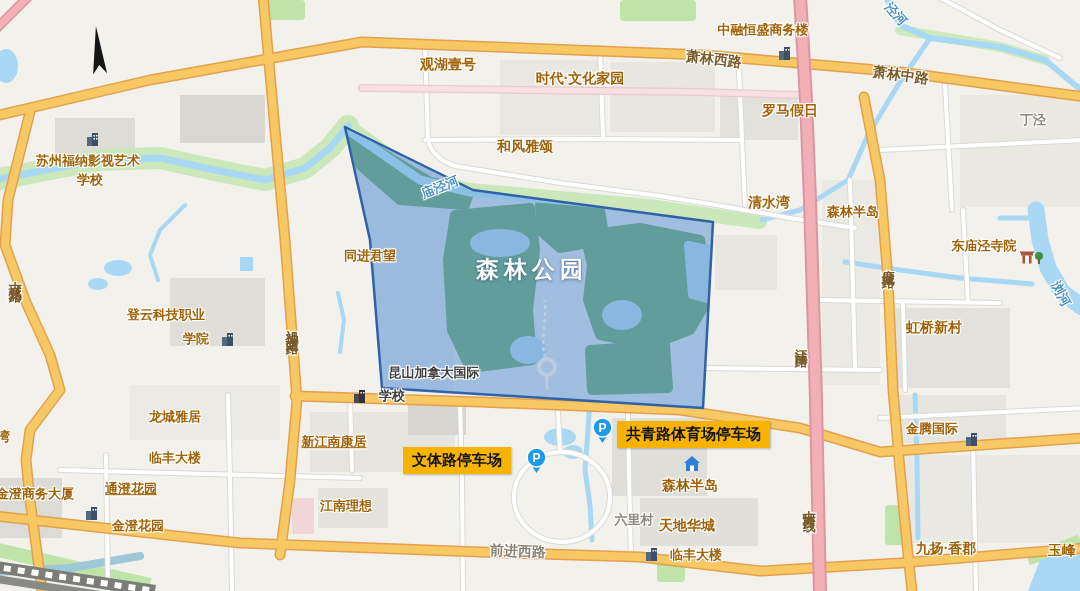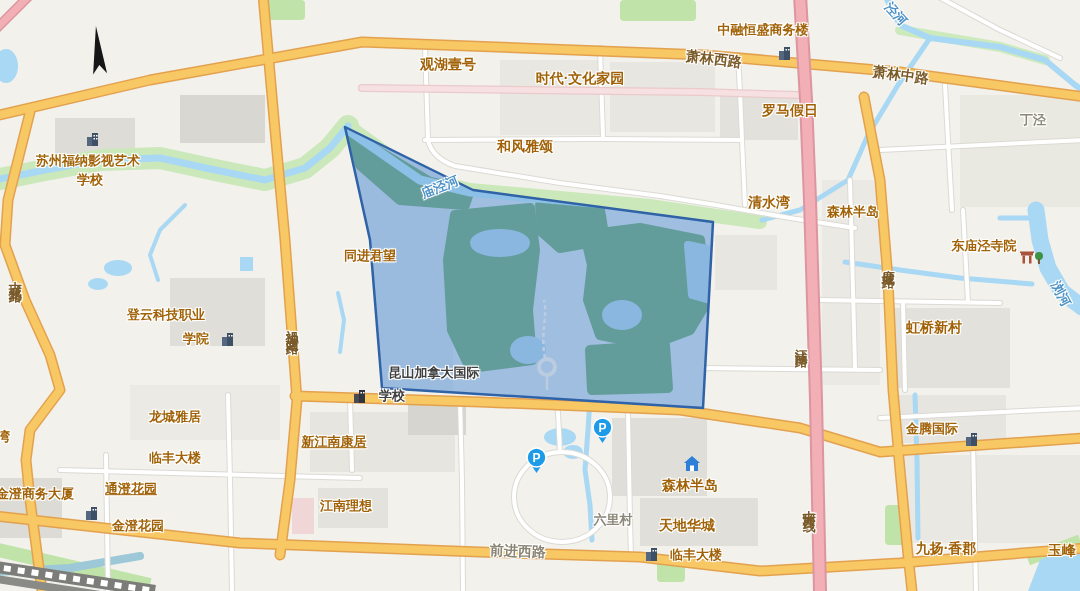--- a/index.html
+++ b/index.html
@@ -264,21 +264,24 @@
     <polygon points="11.5,26 5,16 18,16" fill="#1D9BE8"></polygon>
     <circle cx="11.5" cy="10.5" r="9.5" fill="#1D9BE8" stroke="#fff" stroke-width="1.6"></circle>
     <text x="11.5" y="15" text-anchor="middle" font-size="12" font-weight="bold" fill="#fff" font-family="Liberation Sans, sans-serif">P</text>
   </svg>
   <svg class="pin" style="left:591px;top:417px;" width="23" height="27" viewBox="0 0 23 27">
     <polygon points="11.5,26 5,16 18,16" fill="#1D9BE8"></polygon>
     <circle cx="11.5" cy="10.5" r="9.5" fill="#1D9BE8" stroke="#fff" stroke-width="1.6"></circle>
     <text x="11.5" y="15" text-anchor="middle" font-size="12" font-weight="bold" fill="#fff" font-family="Liberation Sans, sans-serif">P</text>
   </svg>
 
-
+  <div class="ybox" style="left:403px;top:447px;">文体路停车场</div>
+  <div class="ybox" style="left:617px;top:421px;">共青路体育场停车场</div>
+
+  <div class="lbl park-name" style="left:532px;top:269px;">森林公园</div>
 
   <div class="lbl" style="left:88px;top:161px;">苏州福纳影视艺术</div>
   <div class="lbl" style="left:90px;top:180px;">学校</div>
   <div class="lbl big" style="left:448px;top:64px;">观湖壹号</div>
   <div class="lbl big" style="left:560px;top:78px;padding-left:40px;">时代·文化家园</div>
   <div class="lbl big" style="left:525px;top:146px;">和风雅颂</div>
   <div class="lbl" style="left:763px;top:30px;">中融恒盛商务楼</div>
   <div class="lbl big" style="left:790px;top:110px;">罗马假日</div>
   <div class="lbl gray" style="left:997px;top:120px;margin-left:36px;">丁泾</div>
   <div class="lbl big" style="left:769px;top:202px;">清水湾</div>
@@ -292,21 +295,21 @@
   <div class="lbl" style="left:175px;top:458px;">临丰大楼</div>
   <div class="lbl" style="left:131px;top:489px;text-decoration:underline;">通澄花园</div>
   <div class="lbl lbl-left" style="left:-4px;top:494px;">金澄商务大厦</div>
   <div class="lbl" style="left:138px;top:526px;">金澄花园</div>
   <div class="lbl" style="left:334px;top:442px;text-decoration:underline;">新江南康居</div>
   <div class="lbl" style="left:346px;top:506px;">江南理想</div>
   <div class="lbl campus" style="left:434px;top:373px;">昆山加拿大国际</div>
   <div class="lbl campus" style="left:392px;top:396px;">学校</div>
   <div class="lbl big" style="left:690px;top:485px;">森林半岛</div>
   <div class="lbl big" style="left:687px;top:525px;">天地华城</div>
-  <div class="lbl gray" style="left:595px;top:520px;padding-left:36px;">六里村</div>
+  <div class="lbl gray" style="left:616px;top:520px;padding-left:36px;">六里村</div>
   <div class="lbl" style="left:696px;top:555px;">临丰大楼</div>
   <div class="lbl" style="left:932px;top:429px;">金腾国际</div>
   <div class="lbl big" style="left:946px;top:548px;">九扬·香郡</div>
   <div class="lbl big lbl-left" style="left:1048px;top:550px;">玉峰</div>
   <div class="lbl lbl-left" style="left:-3px;top:437px;">湾</div>
 
   <div class="lbl road-lbl big" style="left:714px;top:59px;transform:translate(-50%,-50%) rotate(7deg);">萧林西路</div>
   <div class="lbl road-lbl big" style="left:901px;top:75px;transform:translate(-50%,-50%) rotate(8deg);">萧林中路</div>
   <div class="lbl road-lbl vlbl" style="left:15px;top:277px;">古城北路</div>
   <div class="lbl road-lbl vlbl" style="left:292px;top:327px;">祖冲之南路</div>

